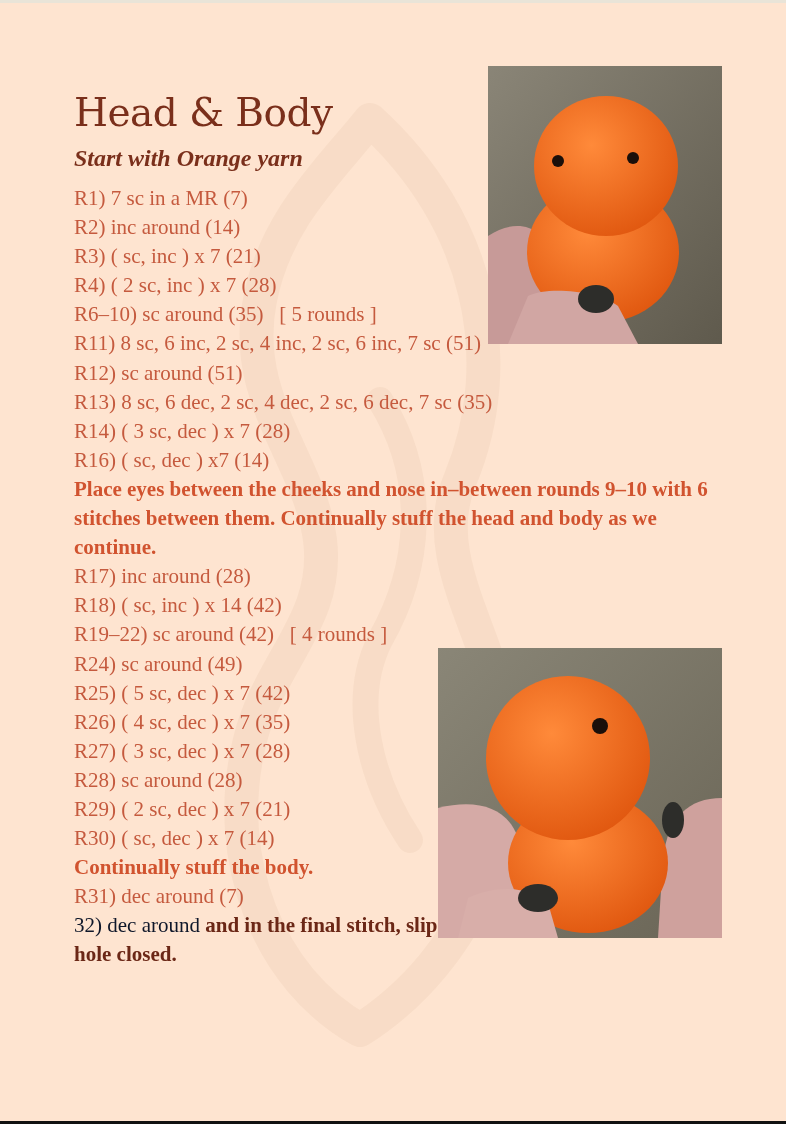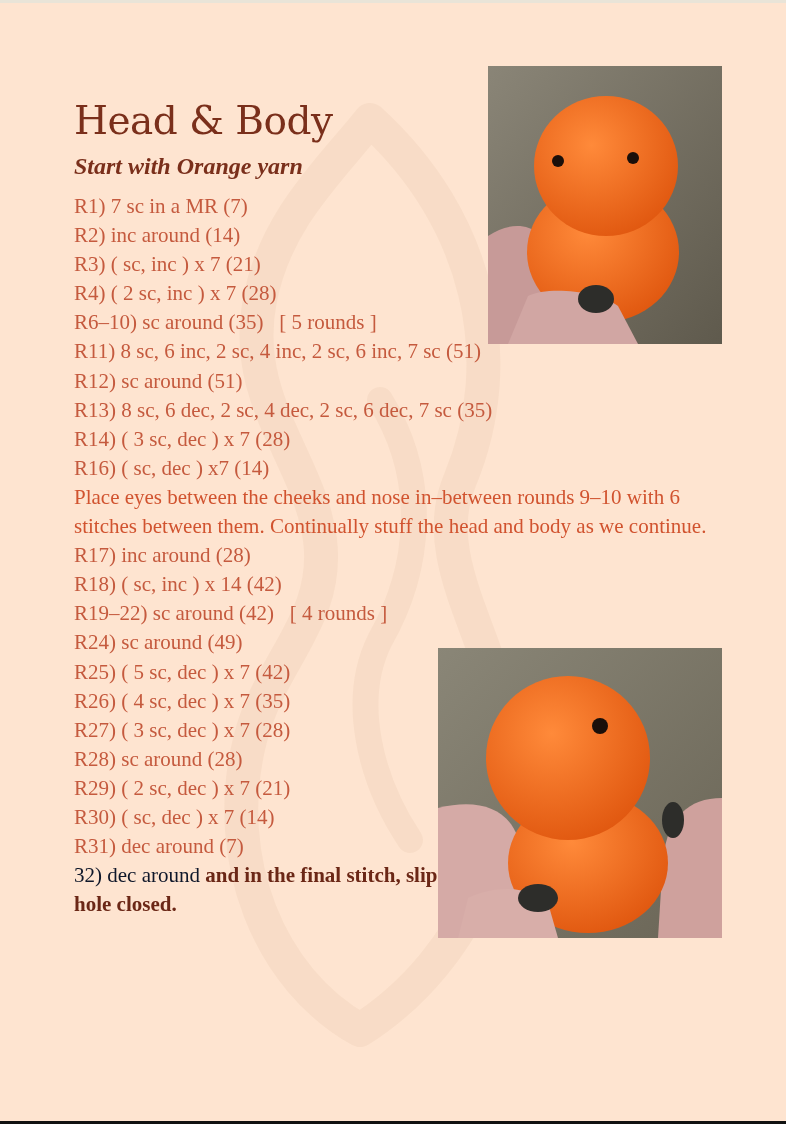--- a/index.html
+++ b/index.html
@@ -4,36 +4,36 @@
 <style>
   html, body { margin: 0; padding: 0; }
   body {
     width: 786px; height: 1124px; overflow: hidden; position: relative;
     background: #fee4d0;
     font-family: "DejaVu Serif", "Liberation Serif", serif;
   }
   .topline { position: absolute; left: 0; top: 0; width: 786px; height: 3px; background: #e9e4d8; }
   .bottomline { position: absolute; left: 0; bottom: 0; width: 786px; height: 3px; background: #111; }
   .watermark { position: absolute; left: 180px; top: 100px; width: 360px; height: 950px; opacity: 0.55; }
-  .content { position: absolute; left: 74px; top: 96px; width: 650px; }
+  .content { position: absolute; left: 74px; top: 88px; width: 650px; }
   .title {
     font-family: "DejaVu Serif", serif; font-size: 39px; color: #7a2f1b;
     line-height: 50px; margin: 0; letter-spacing: -0.5px;
     font-weight: normal;
   }
   .subtitle {
     font-family: "Liberation Serif", serif; font-style: italic; font-weight: bold;
     font-size: 24px; color: #7a2f1b; line-height: 32px; margin: 4px 0 0 0;
   }
   .lines { margin-top: 10px; }
   .line {
     font-family: "Liberation Serif", serif; font-size: 21px; color: #c55a3e;
     line-height: 29.1px; white-space: nowrap;
   }
-  .line.note { font-weight: normal; color: #d1532f; white-space: normal; }
+  .line.note { font-weight: bold; color: #d1532f; white-space: normal; }
   .line.final .dark { font-weight: bold; color: #6b2716; }
   .line.final { white-space: normal; width: 640px; }
   .line.final .light { color: #0f172a; }
   .photo {
     position: absolute; overflow: hidden; background: #6f6a5c;
   }
   .photo1 { left: 488px; top: 66px; width: 234px; height: 278px; }
   .photo2 { left: 438px; top: 648px; width: 284px; height: 290px; }
 </style>
 </head>
@@ -64,20 +64,21 @@
     <div class="line">R17) inc around (28)</div>
     <div class="line">R18) ( sc, inc ) x 14 (42)</div>
     <div class="line" style="white-space:pre">R19–22) sc around (42)   [ 4 rounds ]</div>
     <div class="line">R24) sc around (49)</div>
     <div class="line">R25) ( 5 sc, dec ) x 7 (42)</div>
     <div class="line">R26) ( 4 sc, dec ) x 7 (35)</div>
     <div class="line">R27) ( 3 sc, dec ) x 7 (28)</div>
     <div class="line">R28) sc around (28)</div>
     <div class="line">R29) ( 2 sc, dec ) x 7 (21)</div>
     <div class="line">R30) ( sc, dec ) x 7 (14)</div>
+    <div class="line note">Continually stuff the body.</div>
     <div class="line">R31) dec around (7)</div>
     <div class="line final"><span class="light">32) dec around </span><span class="dark">and in the final stitch, slip stitch to fasten off and sew the hole closed.</span></div>
   </div>
 </div>
 
 <div class="photo photo1">
   <svg width="234" height="278" viewBox="0 0 234 278">
     <defs>
       <linearGradient id="bg1" x1="0" y1="0" x2="1" y2="1">
         <stop offset="0" stop-color="#8a8577"></stop>

